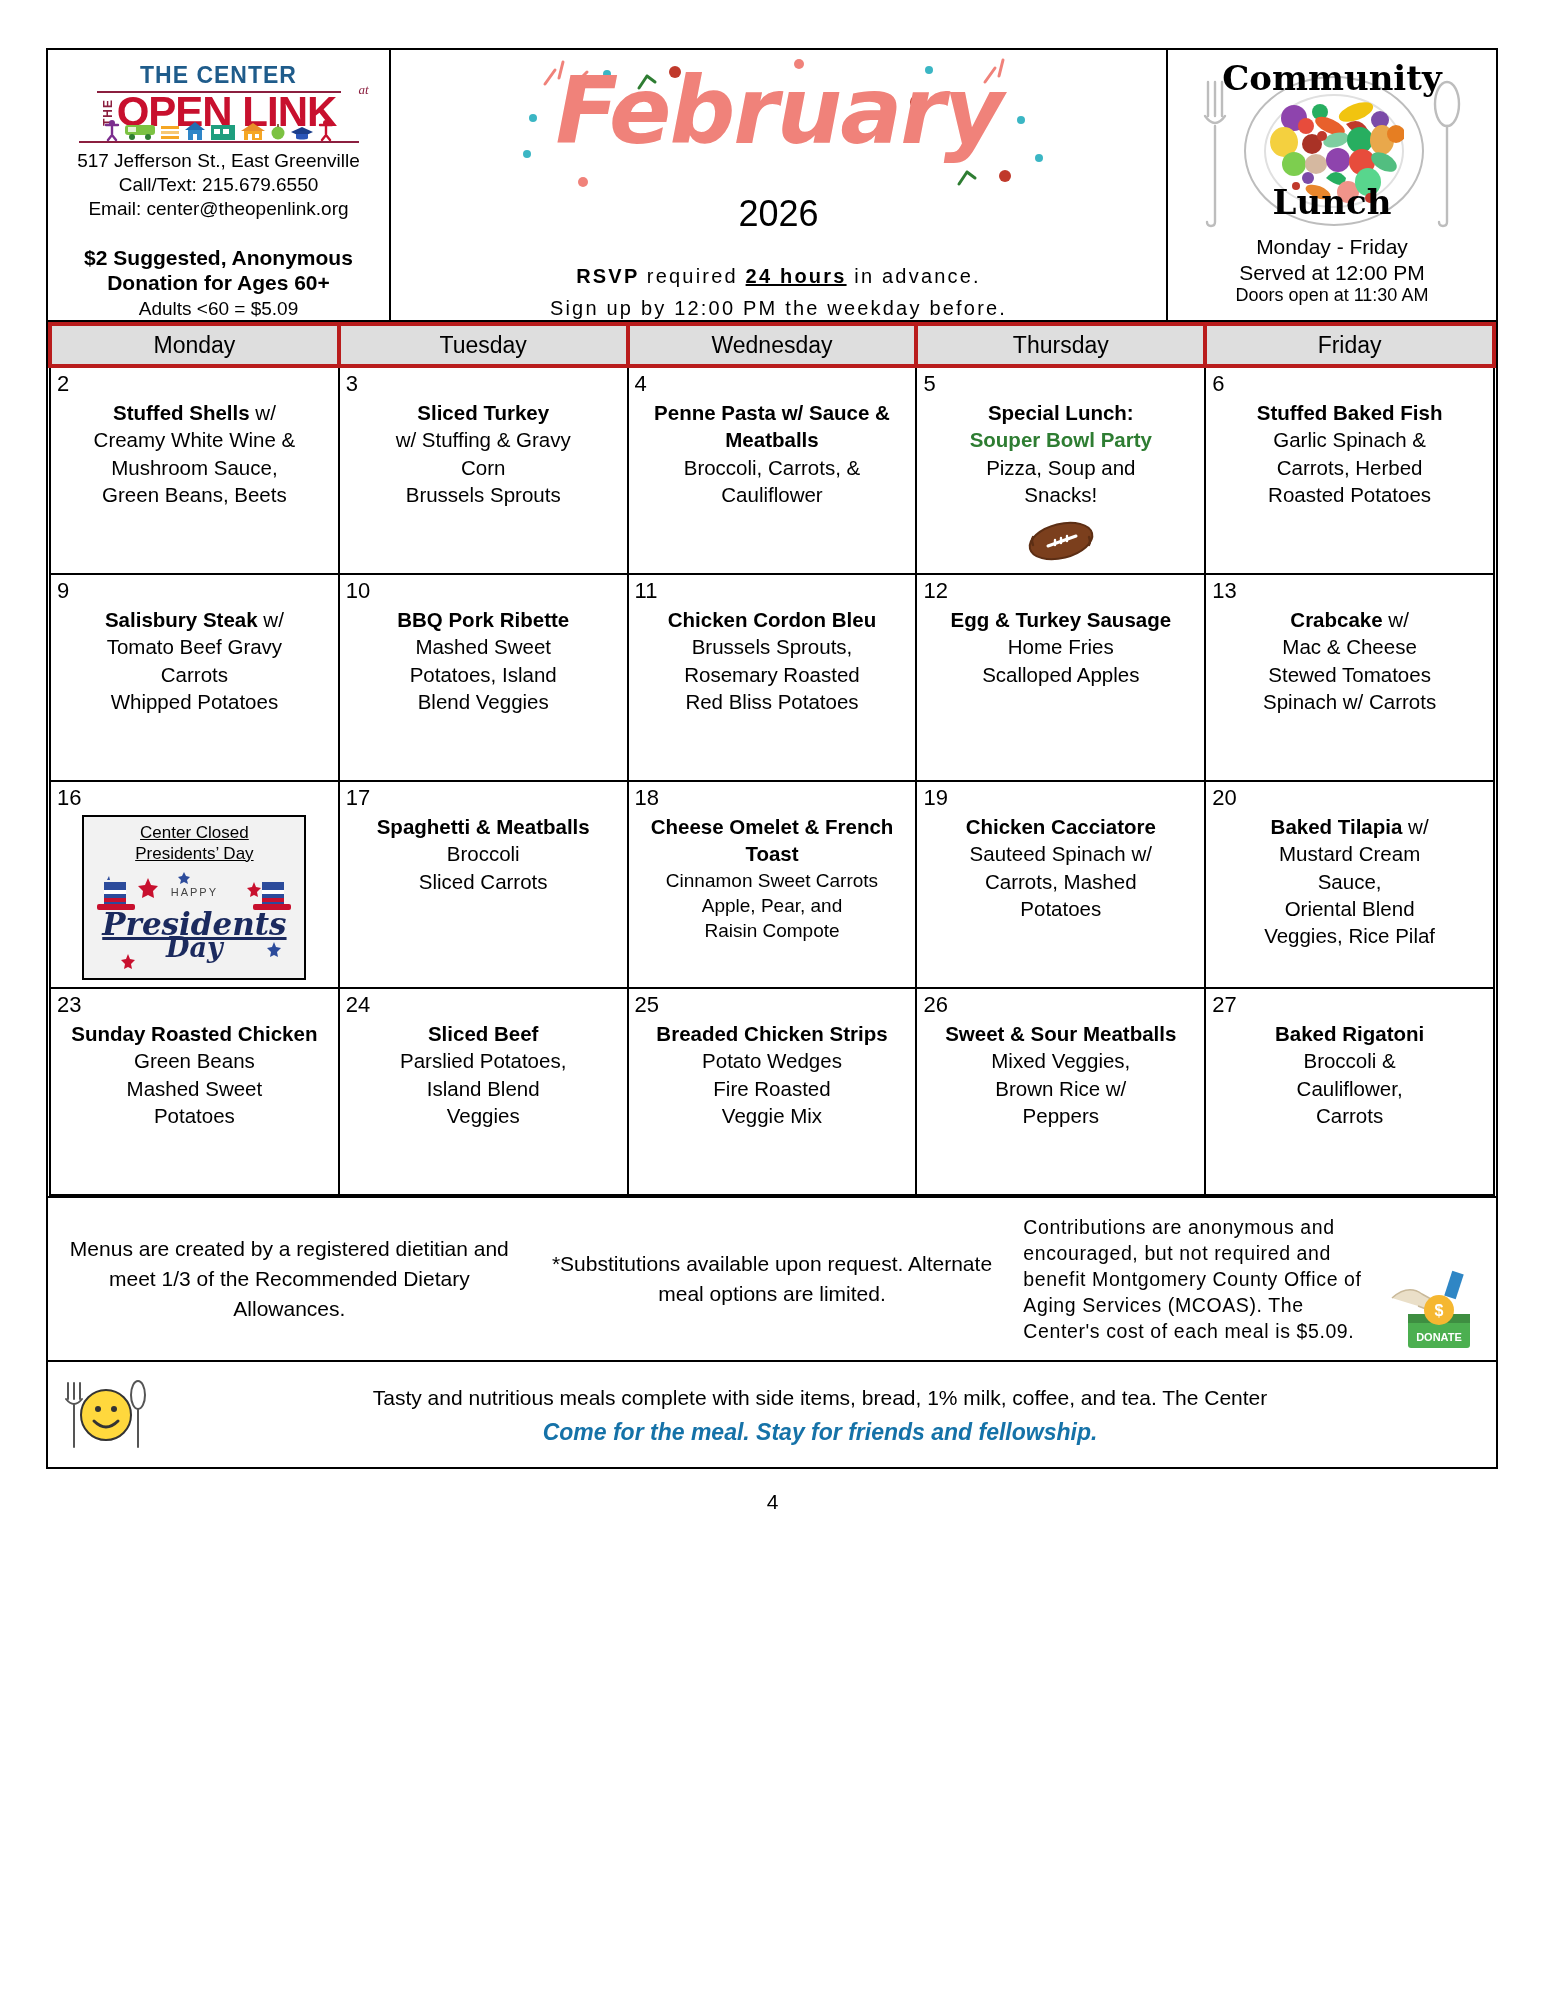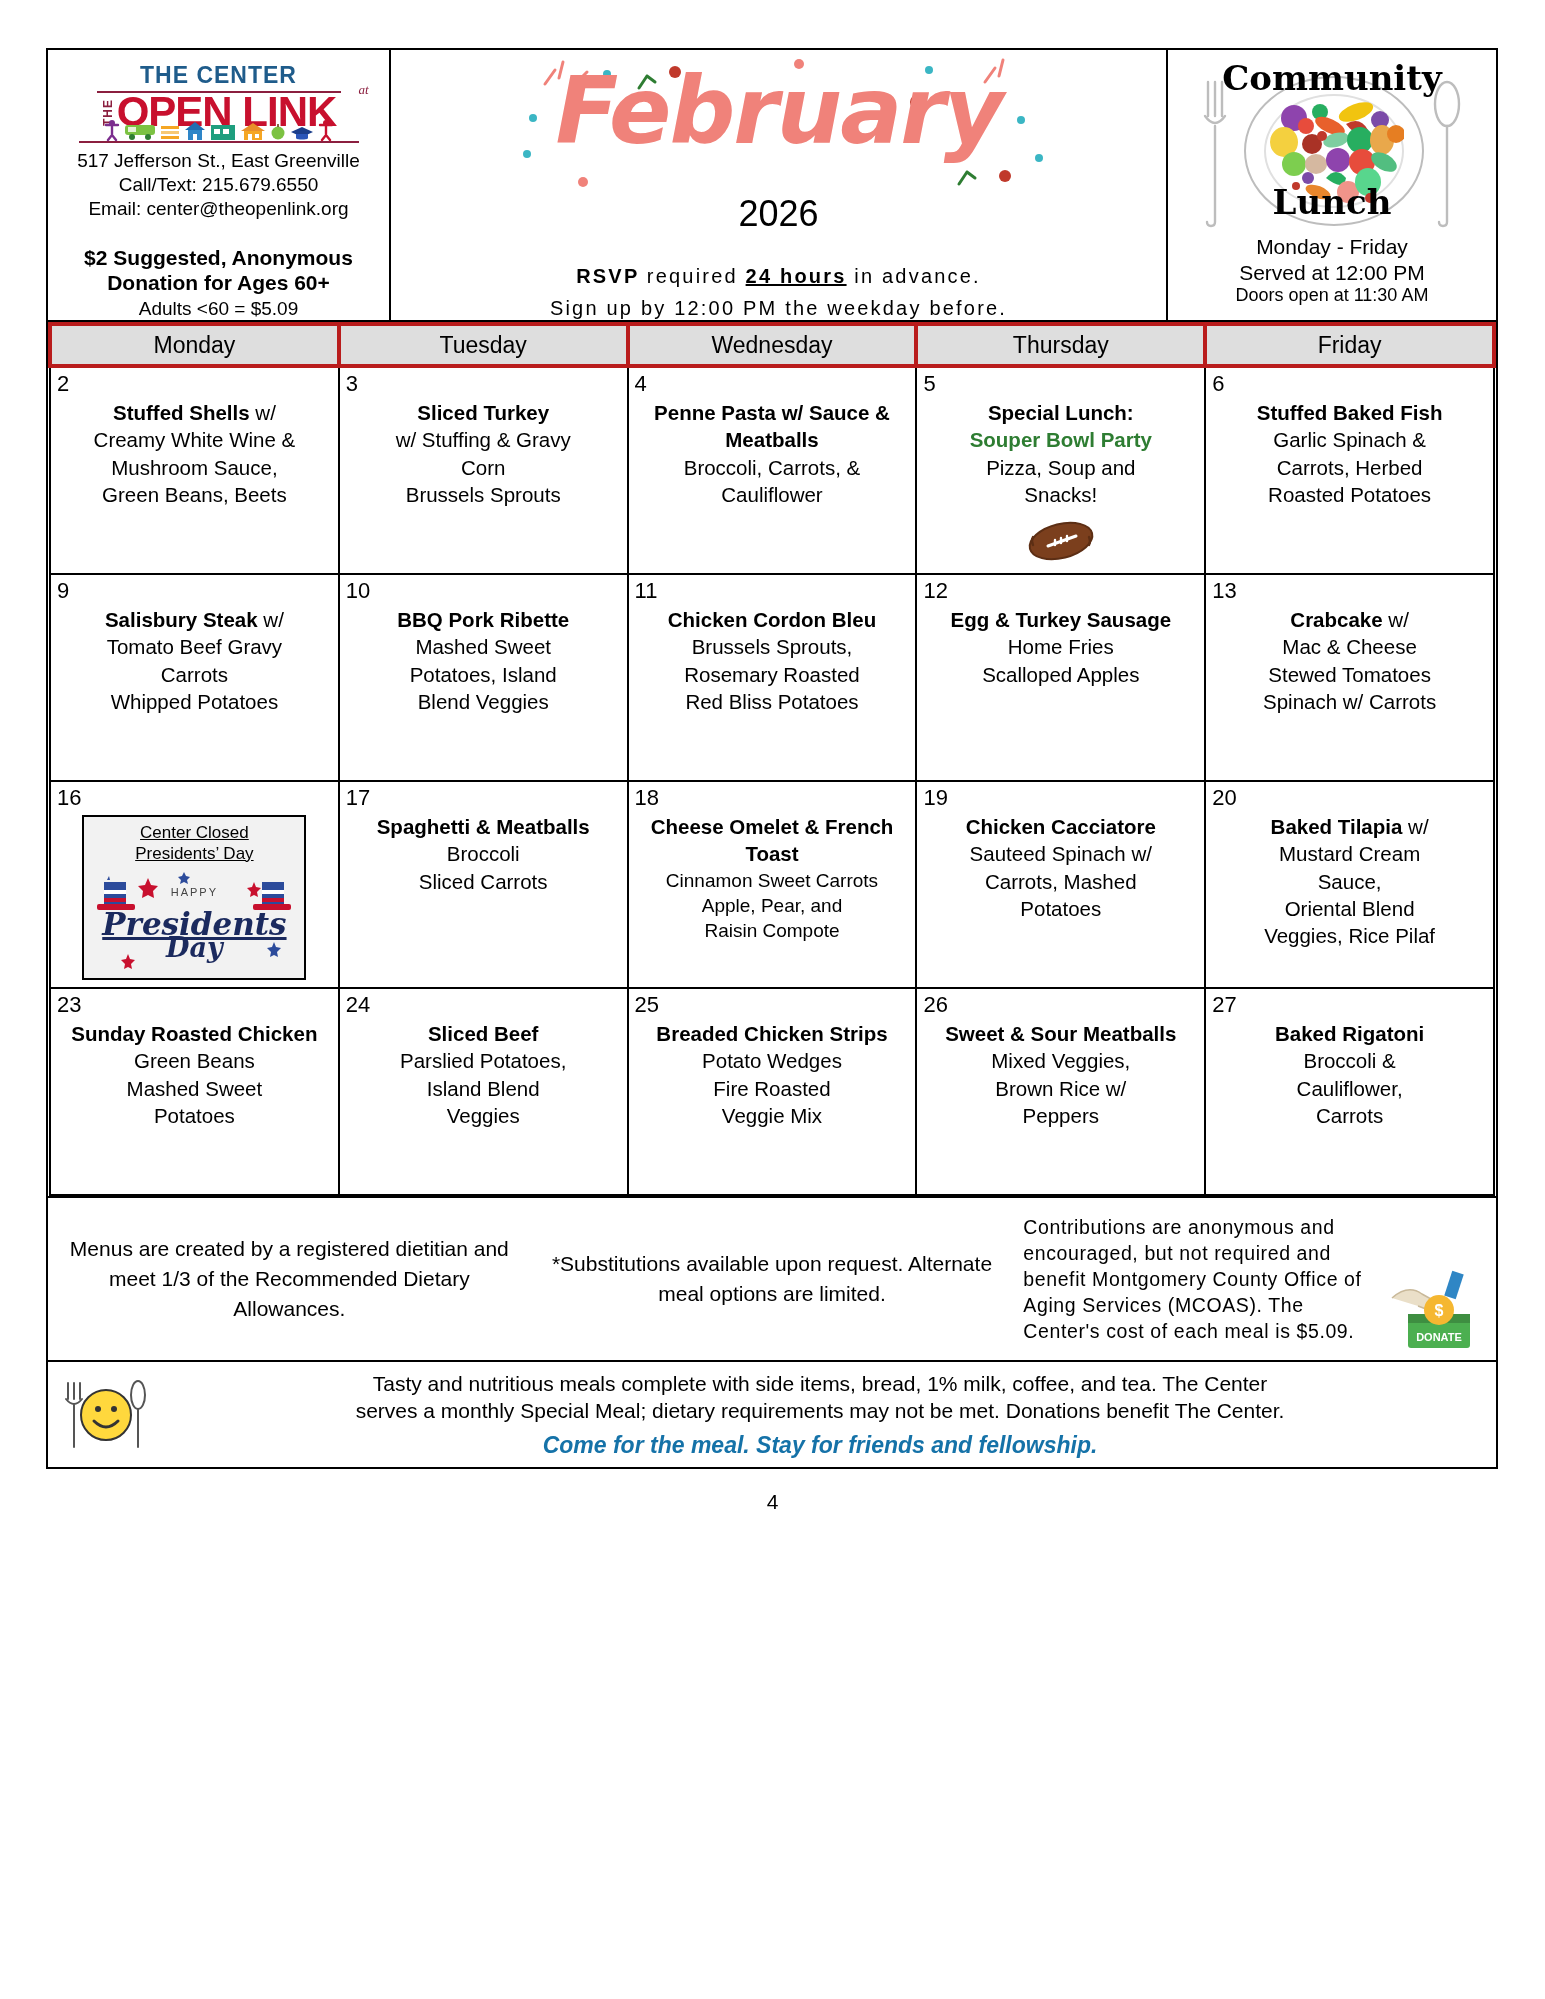--- a/index.html
+++ b/index.html
@@ -741,21 +741,20 @@
             <path d="M78 32 v38"></path>
           </g>
           <circle cx="46" cy="38" r="25" fill="#FFD83D" stroke="#333" stroke-width="2"></circle>
           <circle cx="38" cy="32" r="3" fill="#333"></circle>
           <circle cx="54" cy="32" r="3" fill="#333"></circle>
           <path d="M34 44 q12 12 24 0" stroke="#333" stroke-width="3" fill="none" stroke-linecap="round"></path>
         </svg>
       </div>
       <div class="foot-text">
         <div class="foot-l1">Tasty and nutritious meals complete with side items, bread, 1% milk, coffee, and tea. The Center</div>
-        <div class="foot-l1">serves a monthly Special Meal; dietary requirements may not be met. Donations benefit The Center.</div>
         <div class="foot-tag">Come for the meal. Stay for friends and fellowship.</div>
       </div>
     </div>
 
   </div>
 
   <div class="pagenum">4</div>
 </div>
 
 </body></html>

